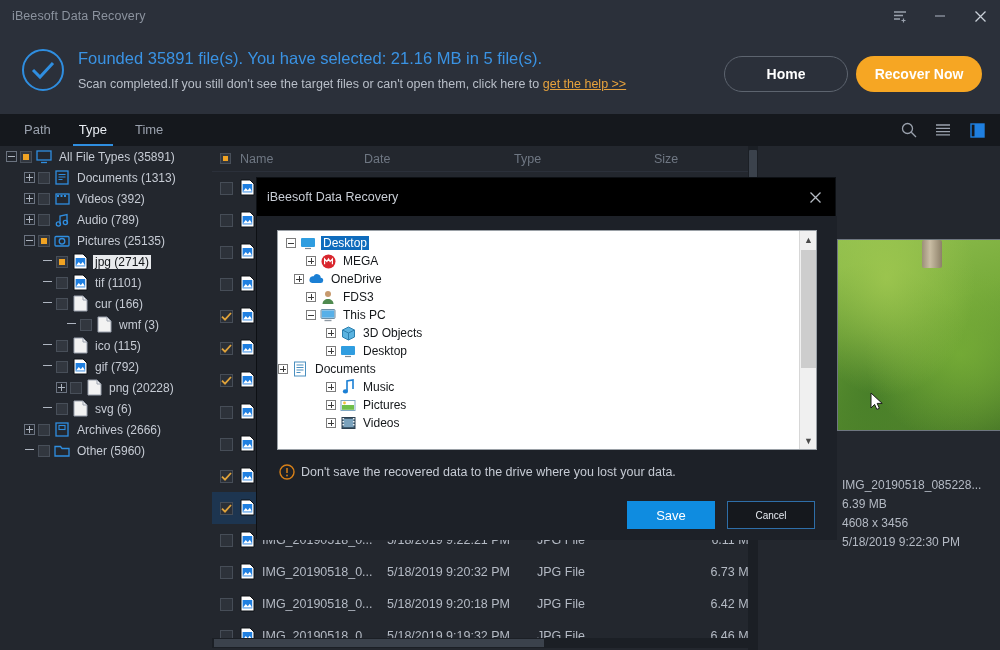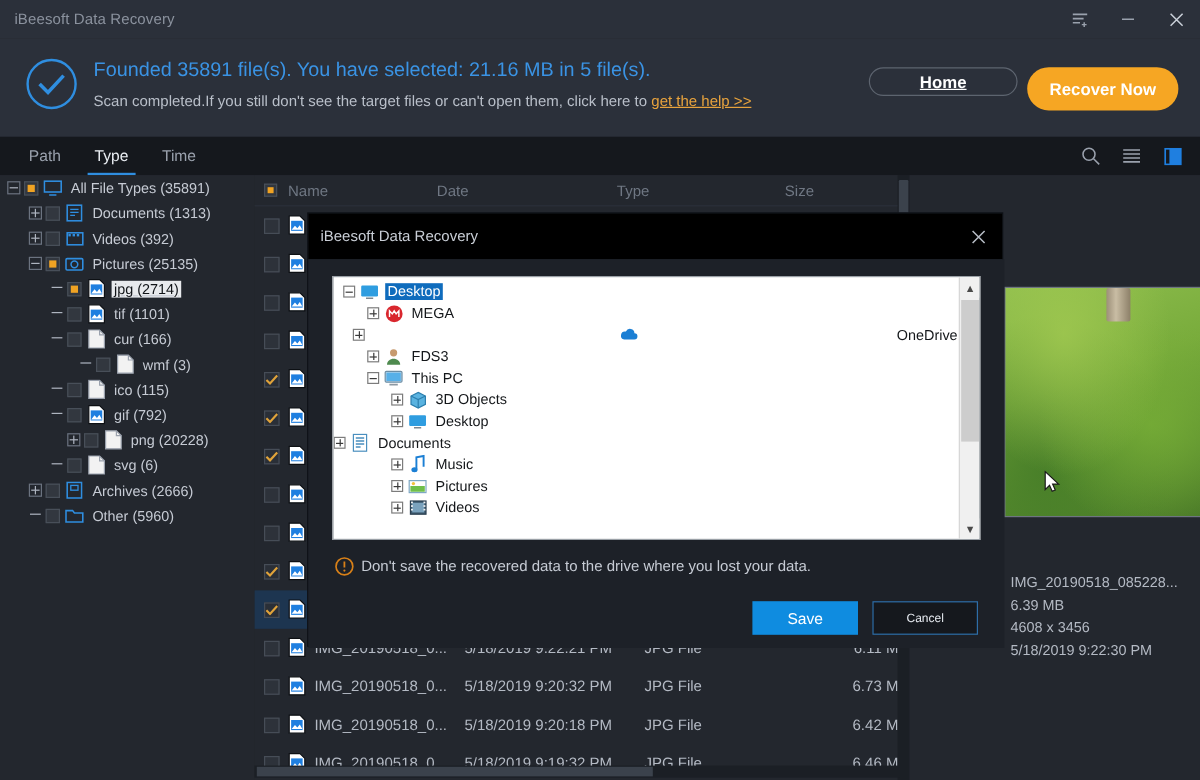--- a/index.html
+++ b/index.html
@@ -47,24 +47,24 @@
     position: absolute; left: 78px; top: 17px;
     font-size: 16.5px; color: #3a93e4; white-space: nowrap;
   }
   .hdr-line2 {
     position: absolute; left: 78px; top: 45px;
     font-size: 12.5px; color: #b9bfc9; white-space: nowrap;
   }
   .hdr-link { color: #e8a33d; text-decoration: underline; }
   .btn-home {
     position: absolute; right: 152px; top: 24px;
-    width: 124px; height: 24px; border-radius: 18px;
+    width: 124px; height: 36px; border-radius: 18px;
     border: 1px solid #5d646f; background: #2b303a;
     color: #ffffff; font-size: 14px; font-weight: bold;
-    display: flex; align-items: center; justify-content: center; text-decoration: underline;
+    display: flex; align-items: center; justify-content: center;
   }
   .btn-recover {
     position: absolute; right: 18px; top: 24px;
     width: 126px; height: 36px; border-radius: 18px;
     background: #f6a623; border: none;
     color: #ffffff; font-size: 14px; font-weight: bold;
     display: flex; align-items: center; justify-content: center;
   }
 
   
@@ -364,31 +364,43 @@
               <g fill="#2f8ee0">
                 <rect x="2" y="3" width="2" height="2"></rect>
                 <rect x="5.5" y="3" width="2" height="2"></rect>
                 <rect x="9" y="3" width="2" height="2"></rect>
               </g>
             </svg>
           </span>
           <span class="tlabel">Videos (392)</span>
         </div>
         <div class="tnode" style="padding-left: 24px;">
+          <span class="expander plus"></span>
+          <span class="cbox"></span>
+          <span class="ticon">
+            <svg width="14" height="14" viewBox="0 0 14 14">
+              <path d="M5 11V3l7-1.5v8" fill="none" stroke="#2f8ee0" stroke-width="1.3"></path>
+              <circle cx="3.4" cy="11" r="2.1" fill="none" stroke="#2f8ee0" stroke-width="1.3"></circle>
+              <circle cx="10.4" cy="9.5" r="2.1" fill="none" stroke="#2f8ee0" stroke-width="1.3"></circle>
+            </svg>
+          </span>
+          <span class="tlabel">Audio (789)</span>
+        </div>
+        <div class="tnode" style="padding-left: 24px;">
           <span class="expander "></span>
           <span class="cbox partial"></span>
           <span class="ticon">
             <svg width="16" height="13" viewBox="0 0 16 13">
               <rect x="1" y="2.5" width="14" height="9.5" rx="1" fill="none" stroke="#2f8ee0" stroke-width="1.3"></rect>
               <circle cx="8" cy="7.3" r="2.8" fill="none" stroke="#2f8ee0" stroke-width="1.3"></circle>
             </svg>
           </span>
           <span class="tlabel">Pictures (25135)</span>
         </div>
-        <div class="tnode sel" style="padding-left: 42px; text-decoration: underline;">
+        <div class="tnode sel" style="padding-left: 42px;">
           <span class="expander none"></span>
           <span class="cbox partial"></span>
           <span class="ticon">
             <svg width="15" height="17" viewBox="0 0 15 17">
               <path d="M1 1h9l4 4v11H1z" fill="#ffffff" stroke="#0d1014" stroke-width="1"></path>
               <rect x="2.6" y="5" width="9.6" height="8.4" fill="#1f7fe0"></rect>
               <path d="M3 12.5l2.8-3.4 2 2.2 2-2.6 2.2 3.8z" fill="#ffffff"></path>
             </svg>
           </span>
           <span class="tlabel">jpg (2714)</span>
@@ -758,21 +770,21 @@
             <div class="wrow" style="padding-left: 28px;">
               <span class="wexp plus"></span>
               <span class="wicon">
                 <svg width="15" height="15" viewBox="0 0 15 15">
                   <circle cx="7.5" cy="7.5" r="7" fill="#d9272e"></circle>
                   <path d="M3.6 10.2V5l2.3 2.6L7.5 5l1.6 2.6L11.4 5v5.2" fill="none" stroke="#fff" stroke-width="1.2"></path>
                 </svg>
               </span>
               <span class="wlabel">MEGA</span>
             </div>
-            <div class="wrow" style="padding-left: 16px; justify-content: space-between;">
+            <div class="wrow" style="padding-left: 16px;">
               <span class="wexp plus"></span>
               <span class="wicon">
                 <svg width="16" height="12" viewBox="0 0 16 12">
                   <path d="M4.2 10h8.3a2.6 2.6 0 0 0 .2-5.2A3.7 3.7 0 0 0 5.6 3.3 2.9 2.9 0 0 0 4.2 10z" fill="#1b7fd4"></path>
                 </svg>
               </span>
               <span class="wlabel">OneDrive</span>
             </div>
             <div class="wrow" style="padding-left: 28px;">
               <span class="wexp plus"></span>

